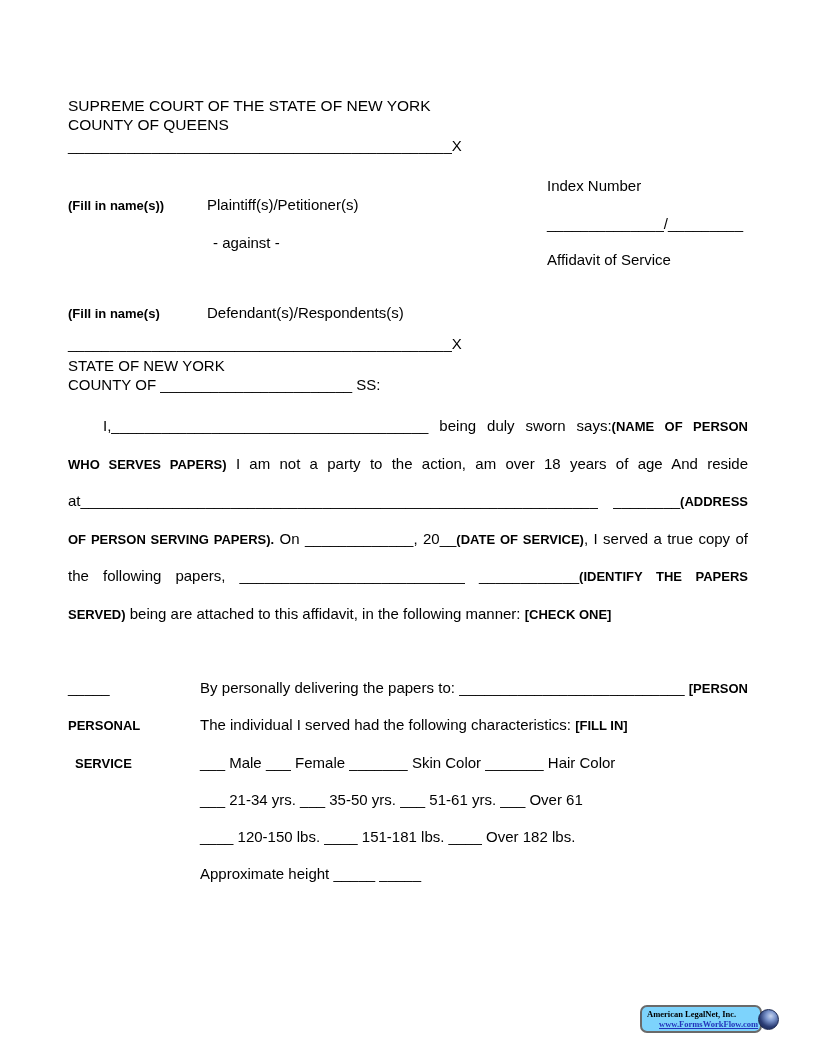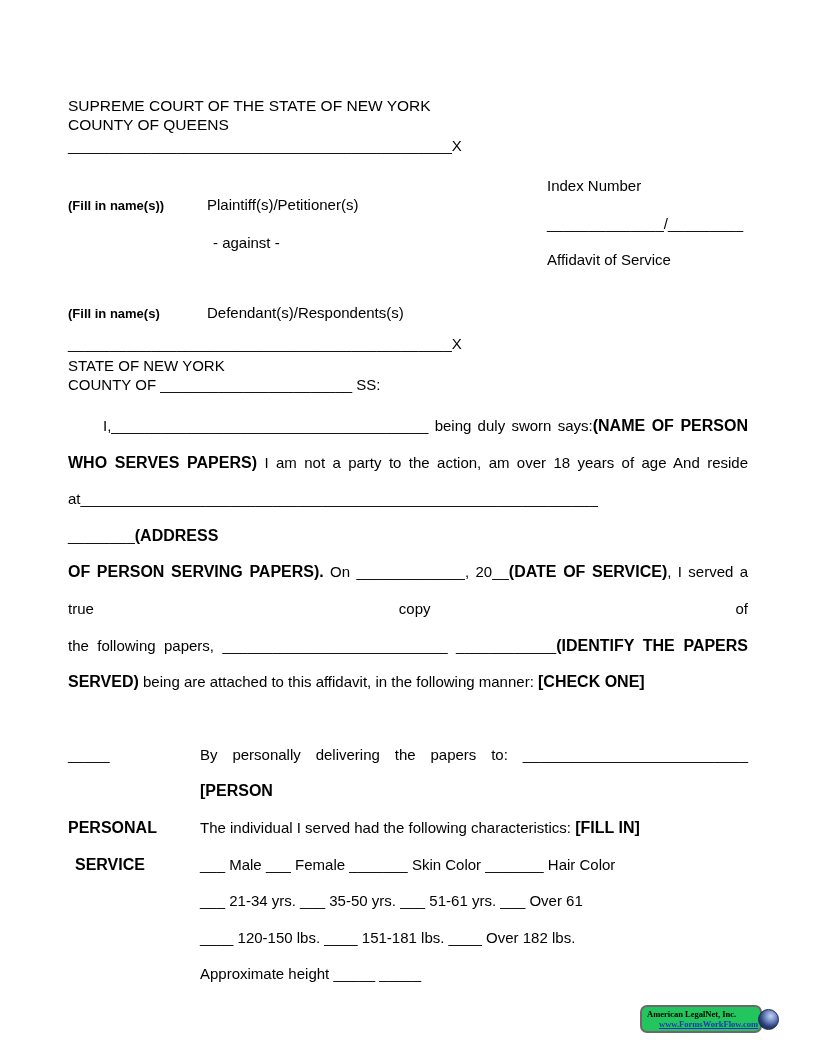--- a/index.html
+++ b/index.html
@@ -11,21 +11,21 @@
     font-family: "Liberation Sans", "DejaVu Sans", sans-serif;
     font-size: 15px;
     padding: 96px 68px 0 68px;
     box-sizing: border-box;
     overflow: hidden;
   }
   .hdr { font-weight: normal; font-size: 15.5px; line-height: 19px; }
   .xline { line-height: 18px; margin-top: 3px; white-space: nowrap; }
   .rule2 { margin-top: 12px; }
   .u { letter-spacing: 0; }
-  .cap { font-weight: bold; font-size: 16px; }
+  .cap { font-weight: bold; font-size: 13px; }
   .fill { font-weight: bold; font-size: 13px; display: inline-block; width: 139px; }
   .cap-grid { display: flex; justify-content: space-between; }
   .cap-left { width: 440px; }
   .cap-right { width: 201px; }
   .prow { margin-top: 41px; line-height: 18px; }
   .against { margin-top: 19px; margin-left: 145px; line-height: 18px; }
   .drow { margin-top: 52px; line-height: 18px; }
   .idx-label { margin-top: 22px; line-height: 18px; }
   .idx-line { margin-top: 20px; line-height: 18px; white-space: nowrap; }
   .doc-title { margin-top: 18px; line-height: 18px; }
@@ -36,21 +36,21 @@
   .ind1 { text-indent: 35px; }
   .checks { margin-top: 36px; }
   .crow { display: flex; line-height: 36.6px; gap: 37px; }
   .gut { width: 95px; flex-shrink: 0; }
   .gut-ind { padding-left: 7px; box-sizing: border-box; }
   .main { flex: 1; min-width: 0; }
   .logo {
     position: absolute; left: 640px; top: 1005px;
     width: 122px; height: 28px; box-sizing: border-box;
     border: 2px solid #6a6a6a; border-radius: 7px;
-    background: #22c55e;
+    background: #7dd3fc;
     display: flex; align-items: center; justify-content: space-between;
     padding: 2px 3px 2px 5px;
   }
   .logo-text { font-family: "Liberation Serif", serif; font-weight: bold; font-size: 8.5px; line-height: 10px; white-space: nowrap; }
   .logo-link { color: #2233bb; text-decoration: underline; cursor: pointer; margin-left: 12px; }
   .globe {
     width: 21px; height: 21px; border-radius: 50%; flex-shrink: 0;
     background: radial-gradient(circle at 62% 32%, #c6d4ee 0%, #7b95cc 28%, #2a3c74 62%, #142148 100%);
     border: 1px solid #1a2750; box-sizing: border-box;
   }

